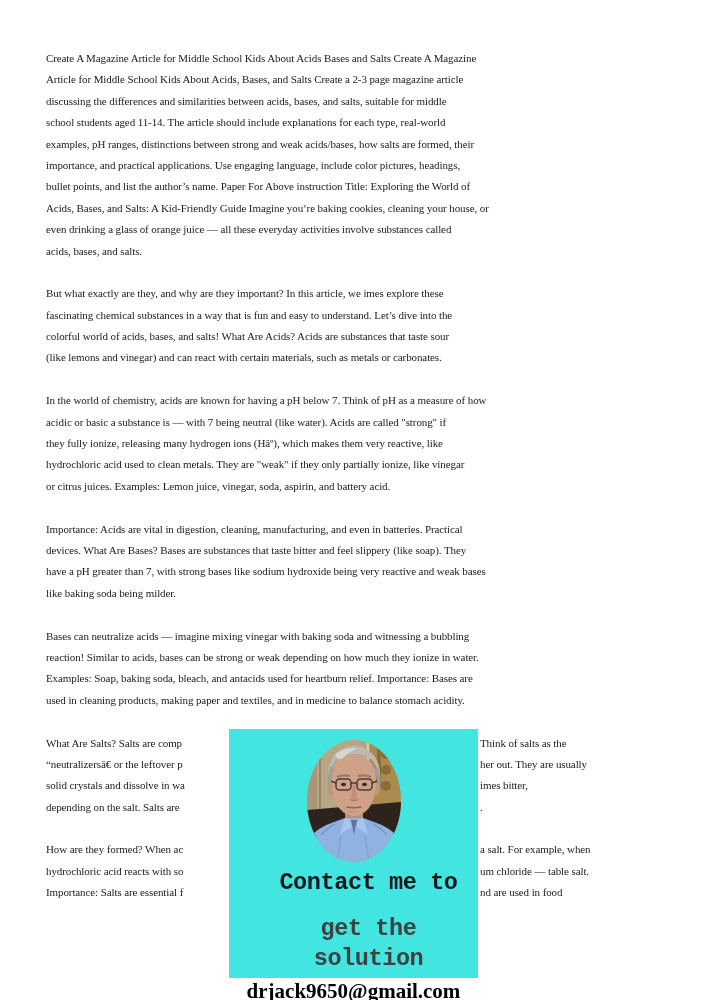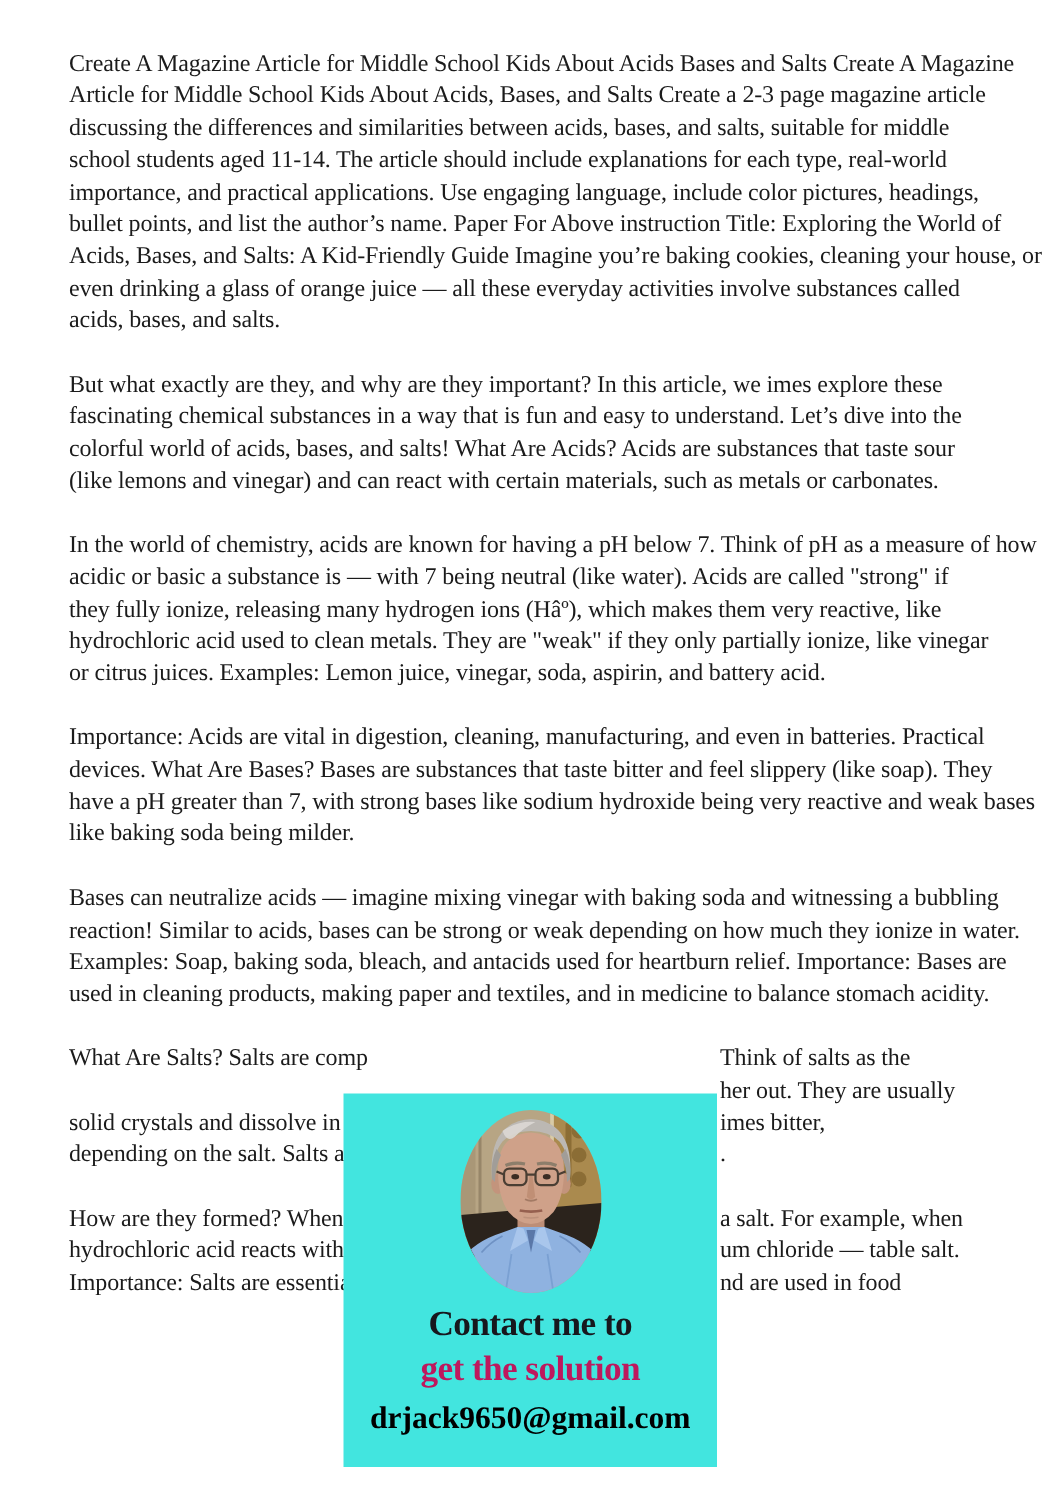--- a/index.html
+++ b/index.html
@@ -4,59 +4,61 @@
 <style>
   html,body{margin:0;padding:0;}
   body{
     width:708px;height:1000px;
     background:#ffffff;
     position:relative;
     overflow:hidden;
     font-family:"Liberation Serif", serif;
   }
   #doc{
-    position:absolute;left:46px;top:32px;width:650px;
+    position:absolute;left:46px;top:48px;width:650px;
     color:#1b1b1b;
-    font-size:16px;
+    font-size:11px;
     line-height:21.4px;
     letter-spacing:-0.1px;
   }
   .para{margin:0 0 21.4px 0;}
   .line{white-space:nowrap;position:relative;height:21.4px;}
   .rfrag{position:absolute;top:0;}
   .overlay{
     position:absolute;left:229px;top:729px;width:249px;height:249px;
     z-index:5;text-align:center;box-sizing:border-box;
   }
   .photo-wrap{margin:11px auto 0;width:94px;height:122px;line-height:0;}
   .contact-heading{
-    font-family:Liberation Serif, serif;
+    font-family:Liberation Mono, monospace;
     font-weight:bold;
     font-size:23.5px;
     line-height:30px;
     letter-spacing:-0.4px;
     margin-top:6px;
+    padding-left:30px;
   }
   .email{
     font-family:"Liberation Serif", serif;
     font-weight:bold;
     font-size:21px;
     line-height:26px;
     margin-top:4px;
   }
 </style>
 </head>
 <body style="background: rgb(255, 255, 255);">
 
 <div id="doc" style="color: rgb(27, 27, 27);">
     <div class="para">
       <div class="line">Create A Magazine Article for Middle School Kids About Acids Bases and Salts Create A Magazine</div>
       <div class="line">Article for Middle School Kids About Acids, Bases, and Salts Create a 2-3 page magazine article</div>
       <div class="line">discussing the differences and similarities between acids, bases, and salts, suitable for middle</div>
       <div class="line">school students aged 11-14. The article should include explanations for each type, real-world</div>
+      <div class="line">examples, pH ranges, distinctions between strong and weak acids/bases, how salts are formed, their</div>
       <div class="line">importance, and practical applications. Use engaging language, include color pictures, headings,</div>
       <div class="line">bullet points, and list the author’s name. Paper For Above instruction Title: Exploring the World of</div>
       <div class="line">Acids, Bases, and Salts: A Kid-Friendly Guide Imagine you’re baking cookies, cleaning your house, or</div>
       <div class="line">even drinking a glass of orange juice — all these everyday activities involve substances called</div>
       <div class="line">acids, bases, and salts.</div>
     </div>
     <div class="para">
       <div class="line">But what exactly are they, and why are they important? In this article, we imes explore these</div>
       <div class="line">fascinating chemical substances in a way that is fun and easy to understand. Let’s dive into the</div>
       <div class="line">colorful world of acids, bases, and salts! What Are Acids? Acids are substances that taste sour</div>
@@ -76,21 +78,21 @@
       <div class="line">like baking soda being milder.</div>
     </div>
     <div class="para">
       <div class="line">Bases can neutralize acids — imagine mixing vinegar with baking soda and witnessing a bubbling</div>
       <div class="line">reaction! Similar to acids, bases can be strong or weak depending on how much they ionize in water.</div>
       <div class="line">Examples: Soap, baking soda, bleach, and antacids used for heartburn relief. Importance: Bases are</div>
       <div class="line">used in cleaning products, making paper and textiles, and in medicine to balance stomach acidity.</div>
     </div>
     <div class="para">
       <div class="line"><span>What Are Salts? Salts are comp</span><span class="rfrag" style="left: 434px;">Think of salts as the</span></div>
-      <div class="line"><span class="rfrag" style="left: 434px;">her out. They are usually</span></div>
+      <div class="line"><span>“neutralizersâ€ or the leftover p</span><span class="rfrag" style="left: 434px;">her out. They are usually</span></div>
       <div class="line"><span>solid crystals and dissolve in wa</span><span class="rfrag" style="left: 434px;">imes bitter,</span></div>
       <div class="line"><span>depending on the salt. Salts are</span><span class="rfrag" style="left: 434px;">.</span></div>
     </div>
     <div class="para">
       <div class="line"><span>How are they formed? When ac</span><span class="rfrag" style="left: 434px;">a salt. For example, when</span></div>
       <div class="line"><span>hydrochloric acid reacts with so</span><span class="rfrag" style="left: 434px;">um chloride — table salt.</span></div>
       <div class="line"><span>Importance: Salts are essential f</span><span class="rfrag" style="left: 434px;">nd are used in food</span></div>
     </div>
   </div>
 
@@ -140,15 +142,15 @@
         <path d="M38,78 L33,94 L45,87 L42,79 Z" fill="#a9c6ec"></path>
         <path d="M56,78 L61,94 L49,87 L52,79 Z" fill="#a9c6ec"></path>
         <path d="M44,80 L47,95 L50,80 Z" fill="#5a77a8"></path>
         <path d="M14,95 Q20,88 28,84" stroke="#6f92c4" stroke-width="1.2" fill="none"></path>
         <path d="M80,95 Q74,88 66,84" stroke="#6f92c4" stroke-width="1.2" fill="none"></path>
         <path d="M30,122 L34,96 M62,122 L58,96" stroke="#7aa0d2" stroke-width="1.2" fill="none"></path>
       </g>
     </svg>
   </div>
   <div class="contact-heading" style="color: rgb(23, 23, 29);">Contact me to</div>
-  <div class="contact-heading" style="margin-top: 0px; color: #be185d;">get the solution</div>
+  <div class="contact-heading" style="margin-top: 16px; color: #404040;">get the solution</div>
   <div class="email" style="color: rgb(0, 0, 0);">drjack9650@gmail.com</div>
 </div>
 
 </body></html>

